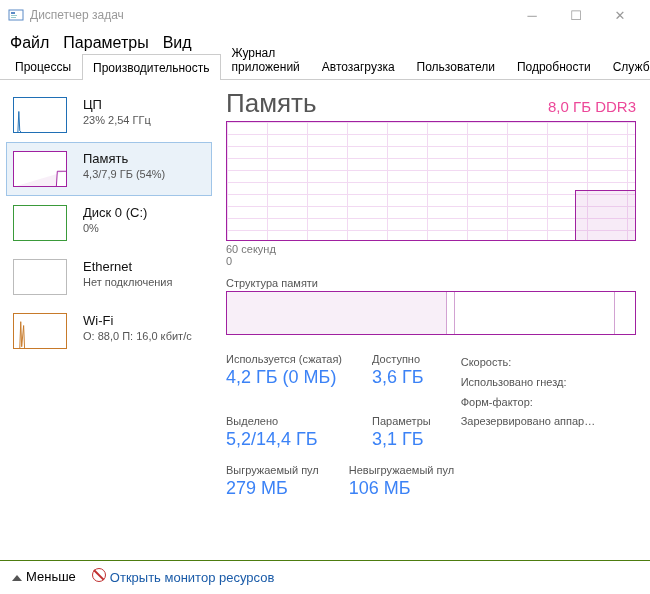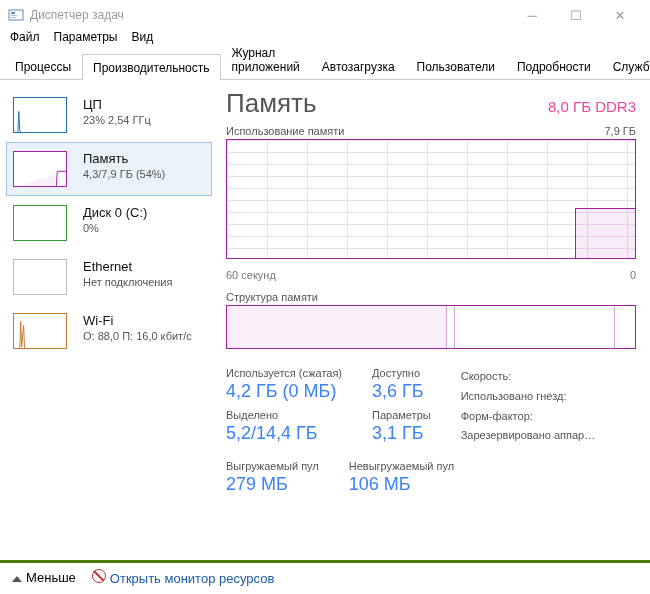--- a/index.html
+++ b/index.html
@@ -5,21 +5,21 @@
 * { box-sizing: border-box; margin: 0; padding: 0; }
 body { font-family: "Segoe UI", Tahoma, sans-serif; font-size: 12px; color: #000; background: #fff; width: 650px; height: 594px; overflow: hidden; }
 
 
 .titlebar { height: 30px; display: flex; align-items: center; padding: 0 8px; }
 .titlebar .app-icon { width: 16px; height: 16px; margin-right: 6px; }
 .titlebar .title { flex: 1; font-size: 12px; color: #999; }
 .titlebar .win-btn { width: 44px; height: 30px; display: flex; align-items: center; justify-content: center; color: #999; font-size: 13px; }
 
 
-.menubar { height: 22px; display: flex; align-items: flex-start; padding: 0 10px; gap: 14px; font-size: 12px; }
+.menubar { height: 22px; display: flex; align-items: flex-end; padding: 0 10px; gap: 14px; font-size: 16px; }
 .menubar span { cursor: default; }
 
 
 .tabs { height: 28px; display: flex; align-items: flex-end; border-bottom: 1px solid #ccc; padding-left: 4px; font-size: 12px; }
 .tab { padding: 6px 10px 5px; border: 1px solid transparent; border-bottom: none; cursor: default; }
 .tab.active { border-color: #ccc; background: #fff; position: relative; top: 1px; }
 
 
 .content { display: flex; height: 480px; }
 
@@ -39,40 +39,40 @@
 
 .main { flex: 1; padding: 8px 14px 8px 8px; }
 .mhead { display: flex; justify-content: space-between; align-items: baseline; }
 .mhead .h1 { font-size: 26px; color: #555; }
 .mhead .h2 { font-size: 15px; color: #ec4899; }
 .chart-label { font-size: 11px; color: #555; margin-top: 6px; display: flex; justify-content: space-between; }
 .chart { height: 120px; border: 1px solid #a020a0; margin-top: 2px; position: relative; overflow: hidden;
   background-image: repeating-linear-gradient(to bottom, #f2d9f2 0 1px, transparent 1px 12px),
                     repeating-linear-gradient(to right, #f2d9f2 0 1px, transparent 1px 40px); }
 .chart .fill { position: absolute; right: 0; bottom: 0; width: 60px; height: 50px; border-top: 1px solid #a020a0; border-left: 1px solid #a020a0; background: rgba(200,120,200,0.15); }
-.axis { font-size: 11px; color: #777; display: flex; justify-content: space-between; margin-top: 10px; }
+.axis { font-size: 11px; color: #777; display: flex; justify-content: space-between; margin-top: 2px; flex-direction: column; }
 
 .comp-label { font-size: 11px; color: #555; margin-top: 10px; }
 .comp { height: 44px; border: 1px solid #a020a0; margin-top: 2px; display: flex; }
 .comp .seg { border-right: 1px solid #d2a2d2; }
 .comp .seg.used { flex: 0 0 54%; background: rgba(200,120,200,0.12); }
 .comp .seg.gap { flex: 0 0 2%; background: #fff; }
 .comp .seg.stdby { flex: 0 0 39%; background: #fff; }
 .comp .seg.free { flex: 1; background: #fff; border-right: none; }
 
 .stats { display: flex; margin-top: 18px; gap: 30px; }
-.col { display: flex; flex-direction: column; gap: 7px; }
+.col { display: flex; flex-direction: column; gap: 27px; }
 .stat .lbl { font-size: 11px; color: #555; }
 .stat .val { font-size: 18px; color: #3b82f6; margin-top: 2px; }
 .props { font-size: 11px; color: #555; line-height: 1.8; }
 
 .row2 { display: flex; margin-top: 14px; gap: 30px; }
 
 
-.status { height: 32px; border-top: 3px solid #4d7c0f; display: flex; align-items: center; padding: 0 12px; gap: 16px; font-size: 13px; }
+.status { height: 32px; border-top: 1px solid #4d7c0f; display: flex; align-items: center; padding: 0 12px; gap: 16px; font-size: 13px; }
 .link { color: #1a5ba8; cursor: default; }
 .chev-up { display:inline-block; width:0; height:0; border-left:5px solid transparent; border-right:5px solid transparent; border-bottom:6px solid #555; margin-right:4px; }
 .noicon { width:14px; height:14px; border:1.5px solid #c03030; border-radius:50%; position:relative; display:inline-block; margin-right:4px; }
 .noicon::after { content:""; position:absolute; width:14px; height:1.5px; background:#c03030; transform: rotate(45deg); top:5px; left:-1px; }
 
 
 .spark { position:absolute; inset:0; }
 </style>
 </head>
 <body>
@@ -166,24 +166,20 @@
 
   </div>
 
   <div class="main">
 
     <div class="mhead">
       <div class="h1">Память</div>
       <div class="h2">8,0 ГБ DDR3</div>
     </div>
 
-    <div class="chart-label">
-      <span>Использование памяти</span>
-      <span>7,9 ГБ</span>
-    </div>
     <div class="chart">
       <div class="fill"></div>
     </div>
     <div class="axis">
       <span>60 секунд</span>
       <span>0</span>
     </div>
 
     <div class="comp-label">Структура памяти</div>
     <div class="comp">

